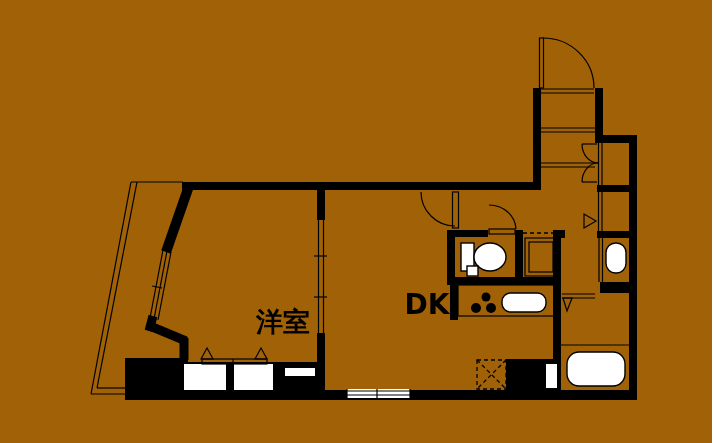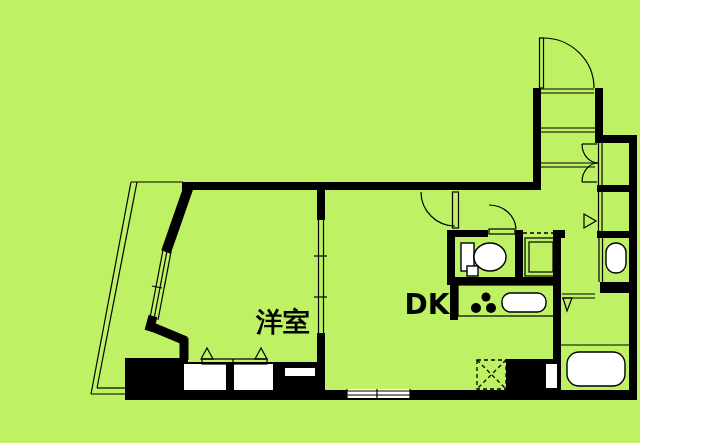--- a/index.html
+++ b/index.html
@@ -1,16 +1,16 @@
 <!DOCTYPE html>
 <html><head>
 <meta charset="utf-8">
 <style>
   html,body{margin:0;padding:0;background:#ffffff;}
-  .canvas{position:relative;width:640px;height:443px;background:#bef264;overflow:hidden;
+  .canvas{position:relative;width:712px;height:443px;background:#a16207;overflow:hidden;
           font-family:"DejaVu Sans","Liberation Sans",sans-serif;}
   svg{display:block}
   .wall{fill:#000000;stroke:none}
   .thin{stroke:#000000;stroke-width:1.2;fill:none}
   .thick{stroke:#000000;fill:none}
   .fixture{stroke:#000000;stroke-width:1.4;fill:#ffffff}
   .dot{fill:#000000;stroke:none}
   .whitecut{fill:#ffffff;stroke:none}
   .dashed{stroke:#000000;stroke-width:1.3;fill:none;stroke-dasharray:4 3}
   .room-label{fill:#000000;font-weight:600;}

